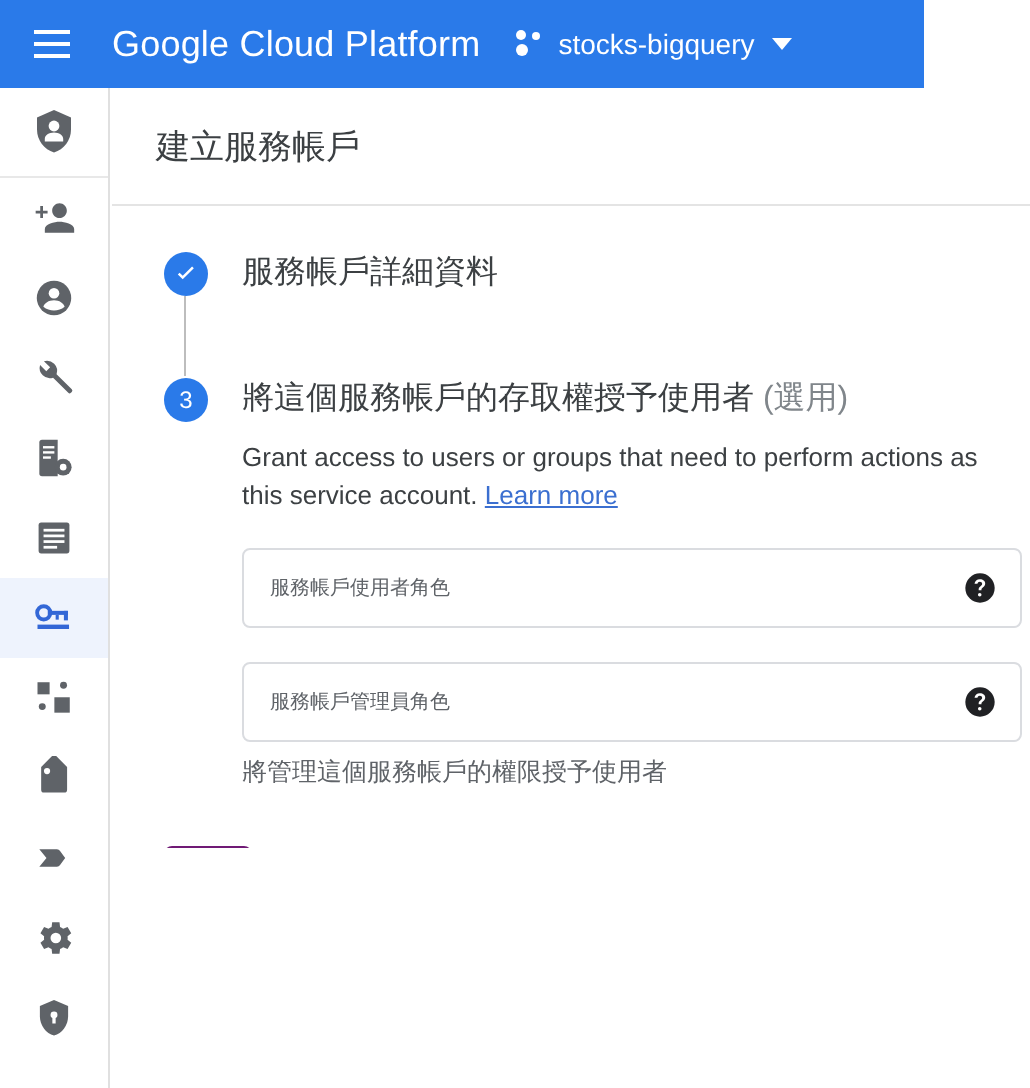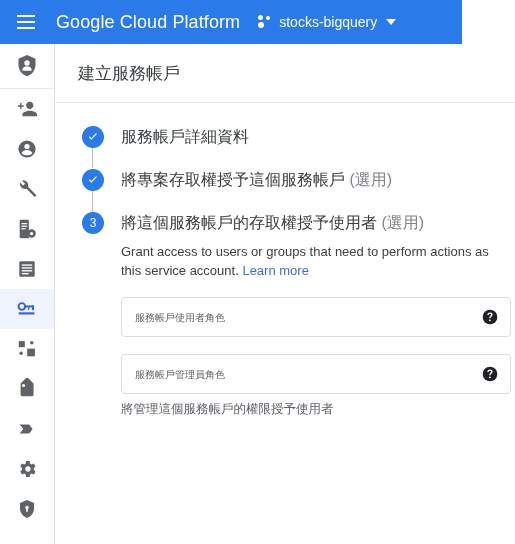--- a/index.html
+++ b/index.html
@@ -115,21 +115,21 @@
     height: 20px; margin-left: 10px;
   }
 
   .step-body { padding-left: 39px; }
   #desc {
     font-size: 13px; color: #3c4043;
     line-height: 19px; margin-top: 8px;
     max-width: 372px;
   }
   #learn-more {
-    color: #3b6fd0; cursor: pointer; margin-top: 24px;
+    color: #3b6fd0; text-decoration: underline; cursor: pointer; margin-top: 24px;
   }
 
   .field-group { margin-top: 17px; }
   .field-box {
     position: relative;
     width: 390px; height: 40px;
     border: 1px solid #dadce0; border-radius: 4px;
     display: flex; align-items: center;
     background: #fff;
   }
@@ -303,30 +303,20 @@
             </svg>
         </div>
         <div class="step-label">
           <span>服務帳戶詳細資料</span><span class="opt"></span>
         </div>
       </div>
       <div class="connector"></div>
     </div>
 
     <div class="step">
-      <div class="step-head">
-        <div class="marker">
-          <svg width="14" height="14" viewBox="0 0 24 24">
-              <path fill="#fff" d="M9.2 16.6 5 12.4l1.5-1.5 2.7 2.7 8-8L18.7 7z"></path>
-            </svg>
-        </div>
-        <div class="step-label">
-          <span>將專案存取權授予這個服務帳戶</span> <span class="opt">(選用)</span>
-        </div>
-      </div>
       <div class="connector"></div>
     </div>
 
     <div class="step">
       <div class="step-head">
         <div class="marker">3</div>
         <div class="step-label">
           <span>將這個服務帳戶的存取權授予使用者</span> <span class="opt">(選用)</span>
         </div>
       </div>

